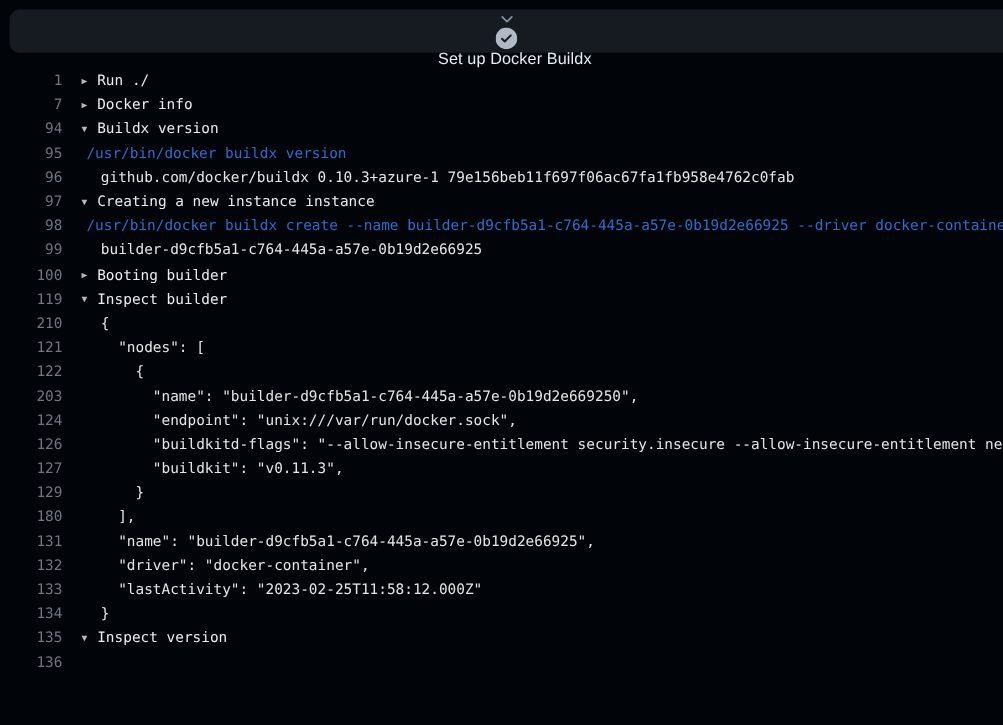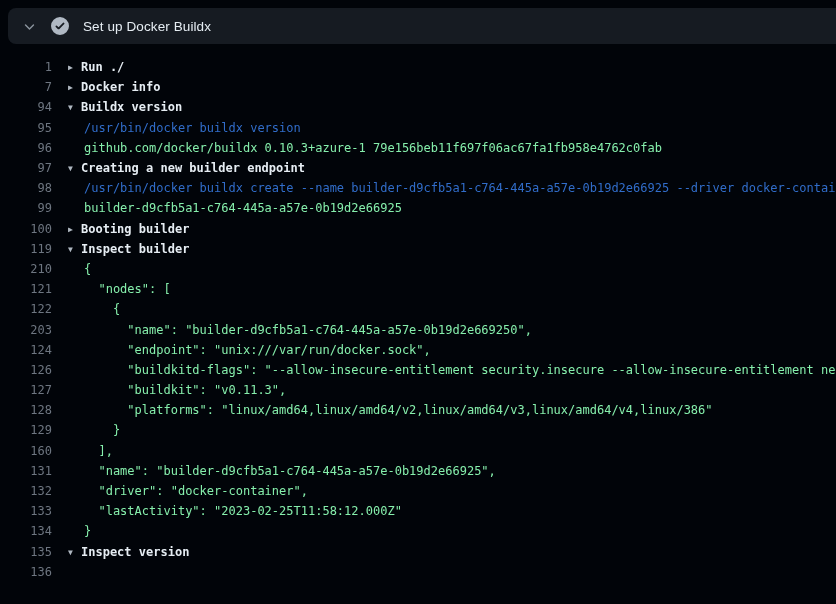--- a/index.html
+++ b/index.html
@@ -11,20 +11,21 @@
   .step-header {
     position: absolute;
     top: 8px; left: 8px; right: 0;
     height: 36px;
     background: #161b22;
     border-radius: 8px 0 0 8px;
     display: flex;
     align-items: center;
     padding-left: 14px;
     cursor: pointer;
+    flex-direction: column;
   }
   .step-header .chev { display: inline-flex; margin-right: 14px; }
   .step-header .status { display: inline-flex; margin-right: 14px; }
   .step-title {
     color: #e6edf3;
     font-size: 13.5px;
     font-weight: 500;
     letter-spacing: 0.1px;
   }
   .log {
@@ -42,23 +43,23 @@
     white-space: pre;
   }
   .ln {
     flex: 0 0 52px;
     text-align: right;
     color: #6e7681;
     padding-right: 0;
     cursor: pointer;
   }
   .content { margin-left: 16px; }
-  .content.group { color: #e6edf3; font-weight: bold; }
-  .content.cmd { margin-left: 32px; color: #316dca; }
-  .content.out { margin-left: 32px; color: #86efac; }
+  .content.group { color: #e6edf3; }
+  .content.cmd { margin-left: 20px; color: #316dca; }
+  .content.out { margin-left: 32px; color: #e5e5e5; }
   .arrow {
     display: inline-block;
     width: 13px;
     font-size: 8px;
     color: #afb8c1;
     vertical-align: 1px;
   }
 </style>
 </head>
 <body>
@@ -76,34 +77,33 @@
   </span>
   <span class="step-title">Set up Docker Buildx</span>
 </div>
 
 <div class="log">
     <div class="row"><span class="ln">1</span><span class="content group"><span class="arrow">▶</span><span>Run ./</span></span></div>
     <div class="row"><span class="ln">7</span><span class="content group"><span class="arrow">▶</span><span>Docker info</span></span></div>
     <div class="row"><span class="ln">94</span><span class="content group"><span class="arrow">▼</span><span>Buildx version</span></span></div>
     <div class="row"><span class="ln">95</span><span class="content cmd">/usr/bin/docker buildx version</span></div>
     <div class="row"><span class="ln">96</span><span class="content out">github.com/docker/buildx 0.10.3+azure-1 79e156beb11f697f06ac67fa1fb958e4762c0fab</span></div>
-    <div class="row"><span class="ln">97</span><span class="content group"><span class="arrow">▼</span><span>Creating a new builder endpoint</span></span></div>
+    <div class="row"><span class="ln">97</span><span class="content group"><span class="arrow">▼</span><span>Creating a new instance instance</span></span></div>
     <div class="row"><span class="ln">98</span><span class="content cmd">/usr/bin/docker buildx create --name builder-d9cfb5a1-c764-445a-a57e-0b19d2e66925 --driver docker-container</span></div>
     <div class="row"><span class="ln">99</span><span class="content out">builder-d9cfb5a1-c764-445a-a57e-0b19d2e66925</span></div>
     <div class="row"><span class="ln">100</span><span class="content group"><span class="arrow">▶</span><span>Booting builder</span></span></div>
     <div class="row"><span class="ln">119</span><span class="content group"><span class="arrow">▼</span><span>Inspect builder</span></span></div>
     <div class="row"><span class="ln">210</span><span class="content out">{</span></div>
     <div class="row"><span class="ln">121</span><span class="content out">  "nodes": [</span></div>
     <div class="row"><span class="ln">122</span><span class="content out">    {</span></div>
     <div class="row"><span class="ln">203</span><span class="content out">      "name": "builder-d9cfb5a1-c764-445a-a57e-0b19d2e669250",</span></div>
     <div class="row"><span class="ln">124</span><span class="content out">      "endpoint": "unix:///var/run/docker.sock",</span></div>
     <div class="row"><span class="ln">126</span><span class="content out">      "buildkitd-flags": "--allow-insecure-entitlement security.insecure --allow-insecure-entitlement network.host",</span></div>
     <div class="row"><span class="ln">127</span><span class="content out">      "buildkit": "v0.11.3",</span></div>
-    <div class="row"><span class="ln">128</span><span class="content out">      "platforms": "linux/amd64,linux/amd64/v2,linux/amd64/v3,linux/amd64/v4,linux/386"</span></div>
     <div class="row"><span class="ln">129</span><span class="content out">    }</span></div>
-    <div class="row"><span class="ln">160</span><span class="content out">  ],</span></div>
+    <div class="row"><span class="ln">180</span><span class="content out">  ],</span></div>
     <div class="row"><span class="ln">131</span><span class="content out">  "name": "builder-d9cfb5a1-c764-445a-a57e-0b19d2e66925",</span></div>
     <div class="row"><span class="ln">132</span><span class="content out">  "driver": "docker-container",</span></div>
     <div class="row"><span class="ln">133</span><span class="content out">  "lastActivity": "2023-02-25T11:58:12.000Z"</span></div>
     <div class="row"><span class="ln">134</span><span class="content out">}</span></div>
     <div class="row"><span class="ln">135</span><span class="content group"><span class="arrow">▼</span><span>Inspect version</span></span></div>
     <div class="row"><span class="ln">136</span></div>
   </div>
 
 </body></html>

